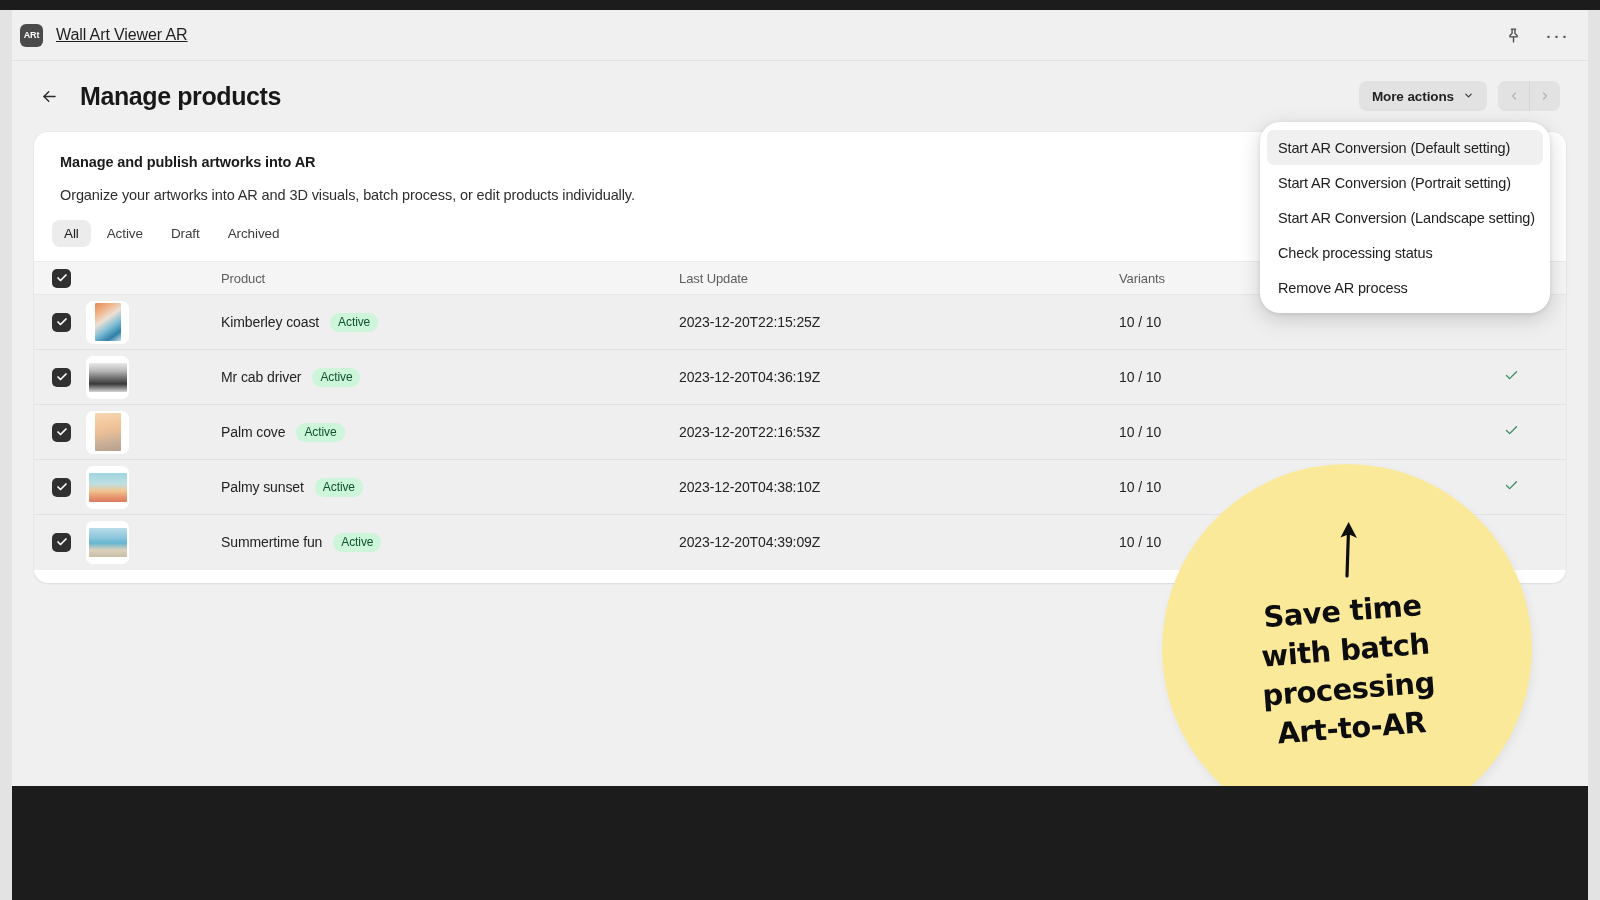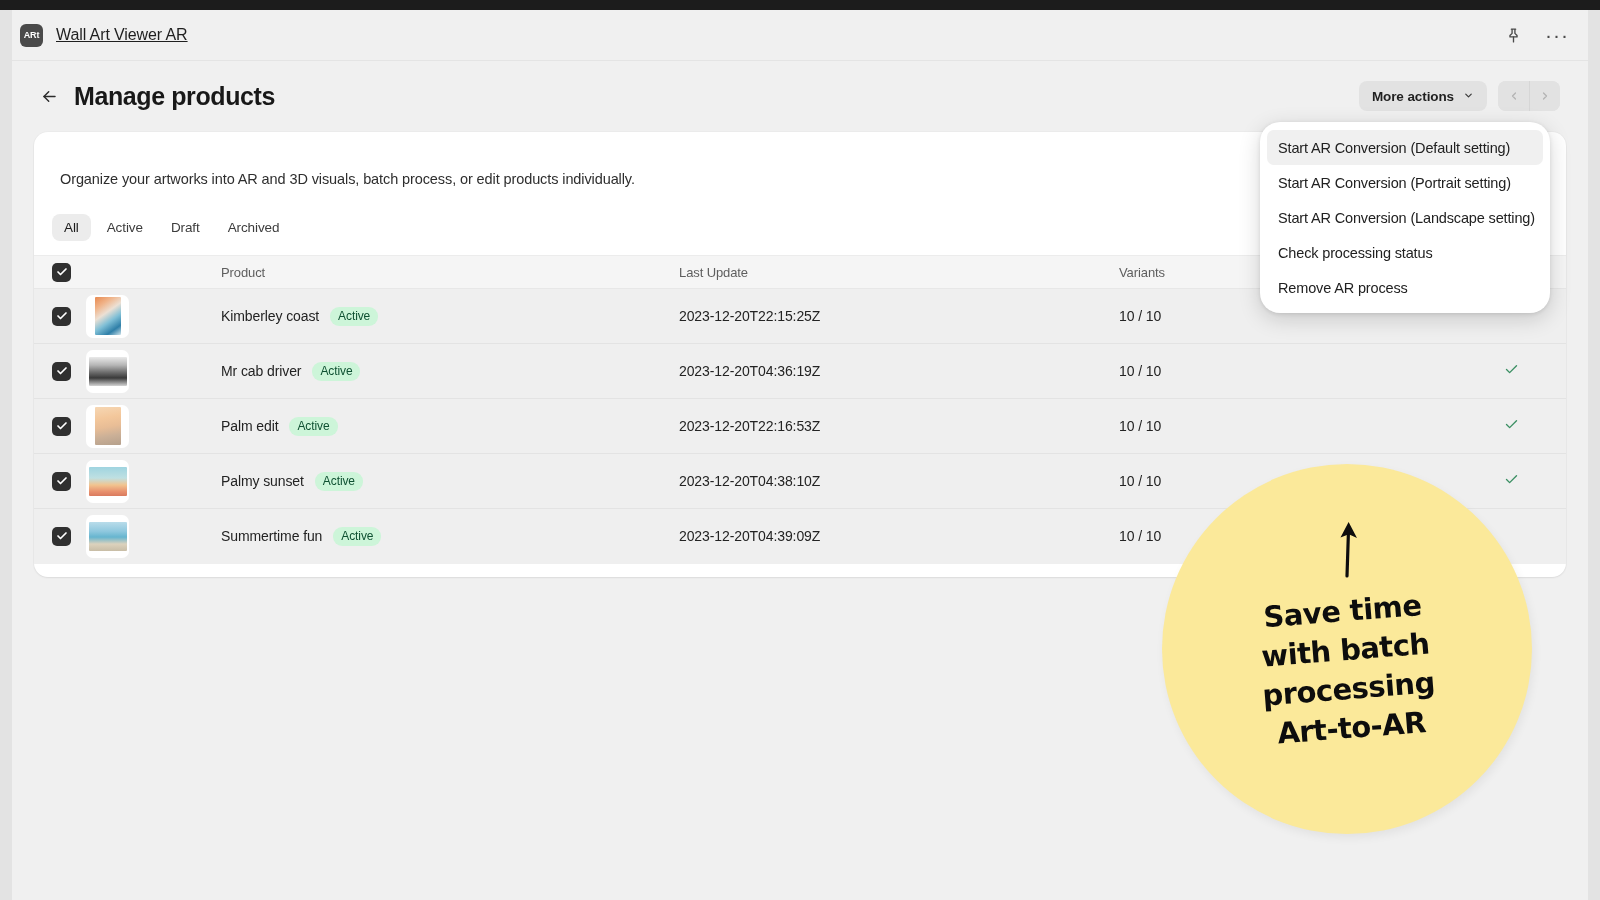--- a/index.html
+++ b/index.html
@@ -36,21 +36,21 @@
     position: absolute;
     left: 0; top: 0;
     width: 1600px; height: 10px;
     background: #1c1c1c;
   }
 
   
   #page-surface {
     position: absolute;
     left: 12px; top: 10px;
-    width: 1576px; height: 890px;
+    width: 1576px; height: 776px;
     background: #f0f0f0;
     overflow: hidden;
   }
 
   
   #app-header {
     position: absolute;
     left: 0; top: 0;
     width: 1576px; height: 51px;
     background: #f0f0f0;
@@ -106,21 +106,21 @@
   }
   #back-arrow {
     width: 22px; height: 22px;
     display: flex; align-items: center; justify-content: center;
     color: #2b2b2b;
     font-size: 19px;
     cursor: pointer;
     flex: none;
   }
   #page-title {
-    margin-left: 14px;
+    margin-left: 20px;
     font-size: 25px;
     font-weight: bold;
     color: #181818;
     letter-spacing: -0.4px;
   }
   #title-actions {
     margin-left: auto;
     display: flex;
     align-items: center;
     gap: 11px;
@@ -182,21 +182,21 @@
     padding: 0 26px;
     margin-top: 17px;
     letter-spacing: -0.1px;
   }
 
   
   #tabs {
     display: flex;
     gap: 4px;
     padding: 0 18px;
-    margin-top: 27px;
+    margin-top: 17px;
   }
   .tab {
     font-size: 13.5px;
     color: #3c3c3c;
     padding: 6px 12px;
     border-radius: 8px;
     cursor: pointer;
     letter-spacing: -0.1px;
   }
   .tab.is-active { background: #ececec; color: #1c1c1c; }
@@ -382,20 +382,21 @@
           <button class="pager-btn">
             <svg width="12" height="12" viewBox="0 0 24 24" fill="none" stroke="#b4b4b4" stroke-width="2.6" stroke-linecap="round" stroke-linejoin="round">
                 <path d="M9 18l6-6-6-6"></path>
               </svg>
           </button>
         </div>
       </div>
     </div>
 
     <div id="content-card">
+      <div id="card-heading">Manage and publish artworks into AR</div>
       <div id="card-sub">Organize your artworks into AR and 3D visuals, batch process, or edit products individually.</div>
 
       <div id="tabs">
           <div class="tab is-active">All</div>
           <div class="tab">Active</div>
           <div class="tab">Draft</div>
           <div class="tab">Archived</div>
         </div>
 
       <table id="products-table">
@@ -472,21 +473,21 @@
                   </svg>
                 </div>
               </td>
               <td class="col-thumb">
                 <div class="thumb-wrap">
                   <span class="thumb-inner thumb-portrait" style="background:linear-gradient(170deg,#f6d7b4 0%,#f3c79b 30%,#e8bd96 52%,#cbb097 74%,#b5a08c 100%)"></span>
                 </div>
               </td>
               <td class="col-name">
                 <div class="name-cell">
-                  <span>Palm edit</span>
+                  <span>Palm cove</span>
                   <span class="badge-active">Active</span>
                 </div>
               </td>
               <td class="col-date">2023-12-20T22:16:53Z</td>
               <td class="col-var">10 / 10</td>
               <td class="col-status"><span class="check-green"><svg width="15" height="15" viewBox="0 0 24 24" fill="none" stroke="#3b8f63" stroke-width="2.2" stroke-linecap="round" stroke-linejoin="round">
                     <path d="M20 6L9 17l-5-5"></path>
                   </svg></span></td>
             </tr>
             <tr>

